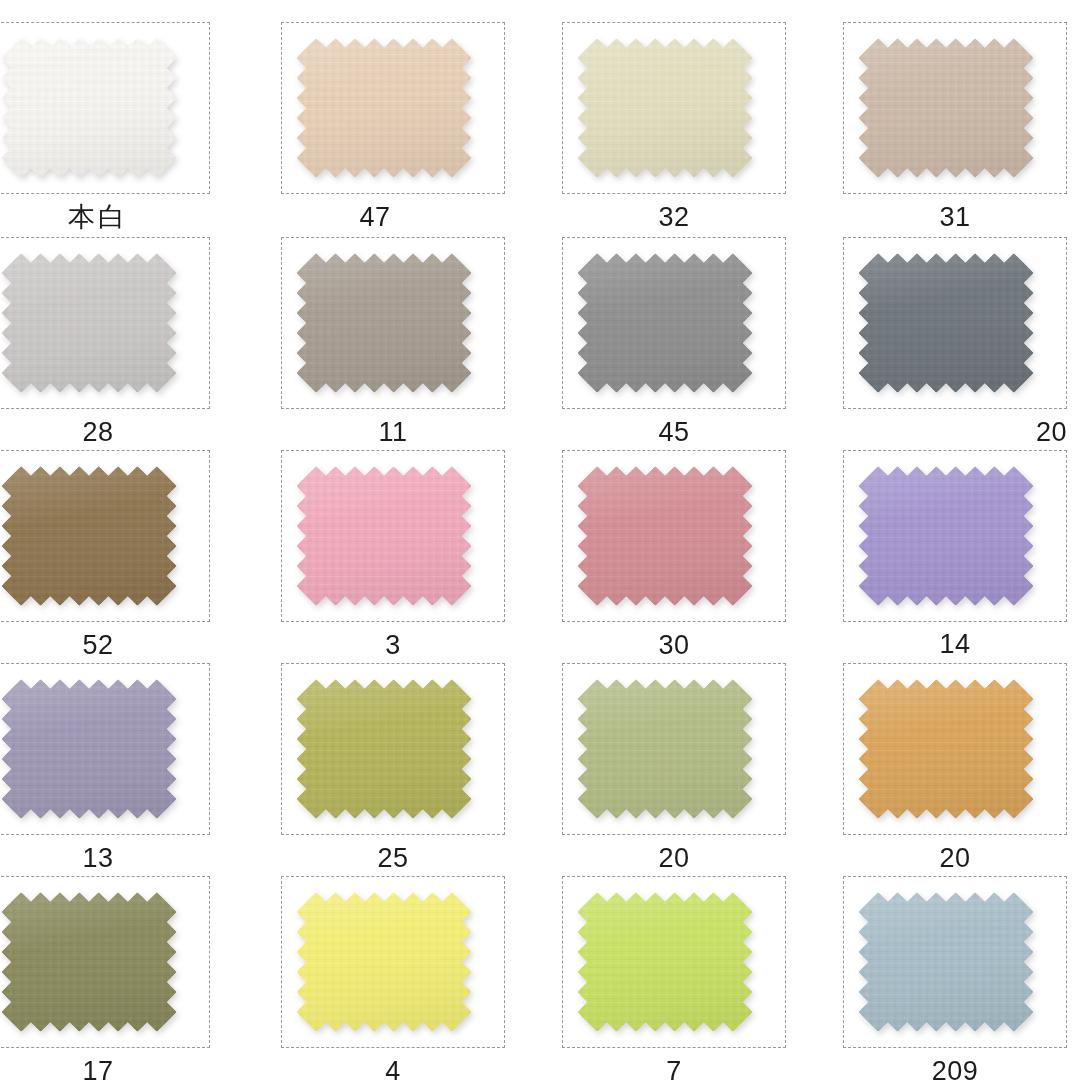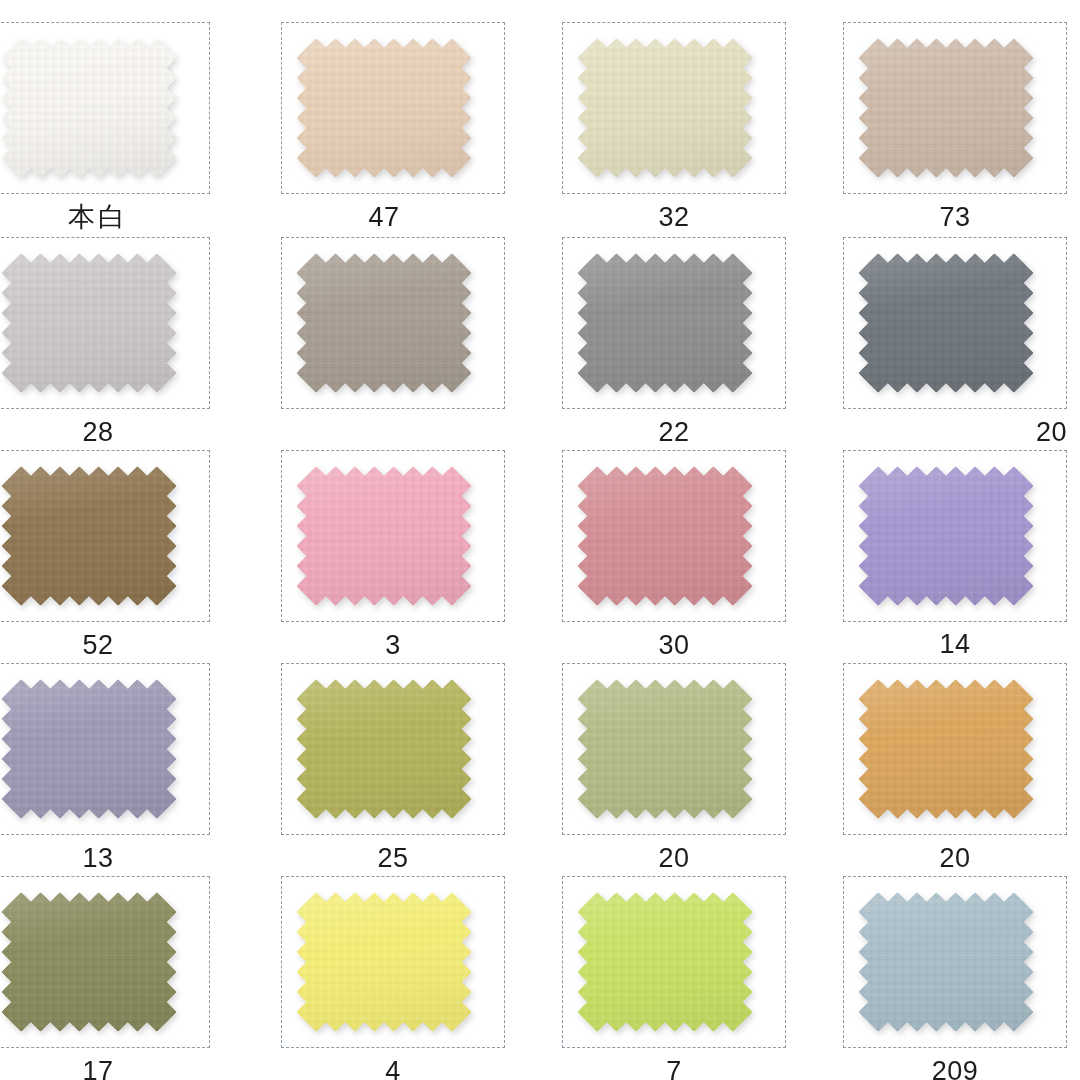--- a/index.html
+++ b/index.html
@@ -118,21 +118,21 @@
             </clipPath>
           </defs>
           <g clip-path="url(#clip1)">
             <rect x="-14" y="-14" width="224" height="188" fill="#e5cdb5"></rect>
             <rect x="-14" y="-14" width="224" height="188" fill="url(#weave1)"></rect>
             <rect x="-14" y="-14" width="224" height="188" fill="url(#grad1)"></rect>
           </g>
         </svg>
       </div>
     </div>
-    <div class="caption" style="left: 272px; top: 200px;">47</div>
+    <div class="caption" style="left: 263px; top: 200px;">47</div>
     <div class="swatch-cell" style="left: 562px; top: 22px;">
       <div class="fabric-chip">
         <svg viewBox="-12 -12 220 184" preserveAspectRatio="none">
           <defs>
             <pattern id="weave2" width="9" height="9" patternUnits="userSpaceOnUse">
               <rect width="9" height="9" fill="#e0dcbd"></rect>
               <rect x="0" y="0" width="9" height="1.1" fill="#ebe8cf" opacity="0.55"></rect>
               <rect x="0" y="4.5" width="9" height="0.9" fill="#d2cdab" opacity="0.45"></rect>
               <rect x="0" y="0" width="1.1" height="9" fill="#ebe8cf" opacity="0.42"></rect>
               <rect x="4.5" y="0" width="0.9" height="9" fill="#d2cdab" opacity="0.38"></rect>
@@ -176,21 +176,21 @@
             </clipPath>
           </defs>
           <g clip-path="url(#clip3)">
             <rect x="-14" y="-14" width="224" height="188" fill="#cbb8a7"></rect>
             <rect x="-14" y="-14" width="224" height="188" fill="url(#weave3)"></rect>
             <rect x="-14" y="-14" width="224" height="188" fill="url(#grad3)"></rect>
           </g>
         </svg>
       </div>
     </div>
-    <div class="caption" style="left: 843px; top: 200px;">73</div>
+    <div class="caption" style="left: 843px; top: 200px;">31</div>
     <div class="swatch-cell" style="left: -14px; top: 237px;">
       <div class="fabric-chip">
         <svg viewBox="-12 -12 220 184" preserveAspectRatio="none">
           <defs>
             <pattern id="weave4" width="9" height="9" patternUnits="userSpaceOnUse">
               <rect width="9" height="9" fill="#c9c6c5"></rect>
               <rect x="0" y="0" width="9" height="1.1" fill="#d7d4d3" opacity="0.55"></rect>
               <rect x="0" y="4.5" width="9" height="0.9" fill="#b8b5b4" opacity="0.45"></rect>
               <rect x="0" y="0" width="1.1" height="9" fill="#d7d4d3" opacity="0.42"></rect>
               <rect x="4.5" y="0" width="0.9" height="9" fill="#b8b5b4" opacity="0.38"></rect>
@@ -234,20 +234,21 @@
             </clipPath>
           </defs>
           <g clip-path="url(#clip5)">
             <rect x="-14" y="-14" width="224" height="188" fill="#a69c91"></rect>
             <rect x="-14" y="-14" width="224" height="188" fill="url(#weave5)"></rect>
             <rect x="-14" y="-14" width="224" height="188" fill="url(#grad5)"></rect>
           </g>
         </svg>
       </div>
     </div>
+    <div class="caption" style="left: 281px; top: 415px;">11</div>
     <div class="swatch-cell" style="left: 562px; top: 237px;">
       <div class="fabric-chip">
         <svg viewBox="-12 -12 220 184" preserveAspectRatio="none">
           <defs>
             <pattern id="weave6" width="9" height="9" patternUnits="userSpaceOnUse">
               <rect width="9" height="9" fill="#8e8e8e"></rect>
               <rect x="0" y="0" width="9" height="1.1" fill="#9d9d9d" opacity="0.55"></rect>
               <rect x="0" y="4.5" width="9" height="0.9" fill="#7e7e7e" opacity="0.45"></rect>
               <rect x="0" y="0" width="1.1" height="9" fill="#9d9d9d" opacity="0.42"></rect>
               <rect x="4.5" y="0" width="0.9" height="9" fill="#7e7e7e" opacity="0.38"></rect>
@@ -262,21 +263,21 @@
             </clipPath>
           </defs>
           <g clip-path="url(#clip6)">
             <rect x="-14" y="-14" width="224" height="188" fill="#8e8e8e"></rect>
             <rect x="-14" y="-14" width="224" height="188" fill="url(#weave6)"></rect>
             <rect x="-14" y="-14" width="224" height="188" fill="url(#grad6)"></rect>
           </g>
         </svg>
       </div>
     </div>
-    <div class="caption" style="left: 562px; top: 415px;">22</div>
+    <div class="caption" style="left: 562px; top: 415px;">45</div>
     <div class="swatch-cell" style="left: 843px; top: 237px;">
       <div class="fabric-chip">
         <svg viewBox="-12 -12 220 184" preserveAspectRatio="none">
           <defs>
             <pattern id="weave7" width="9" height="9" patternUnits="userSpaceOnUse">
               <rect width="9" height="9" fill="#6e757b"></rect>
               <rect x="0" y="0" width="9" height="1.1" fill="#7d848a" opacity="0.55"></rect>
               <rect x="0" y="4.5" width="9" height="0.9" fill="#5f666c" opacity="0.45"></rect>
               <rect x="0" y="0" width="1.1" height="9" fill="#7d848a" opacity="0.42"></rect>
               <rect x="4.5" y="0" width="0.9" height="9" fill="#5f666c" opacity="0.38"></rect>

